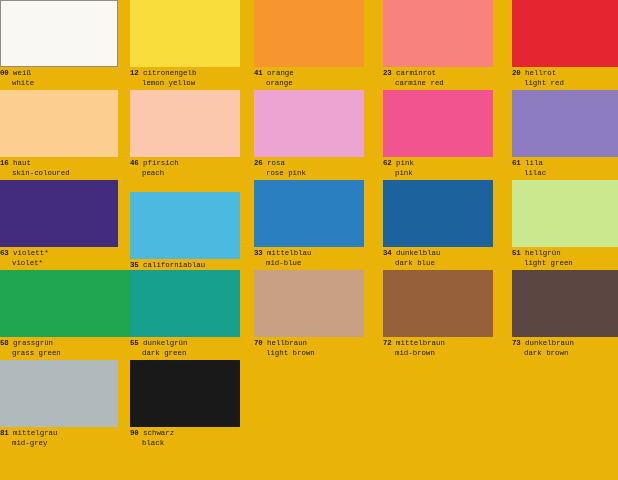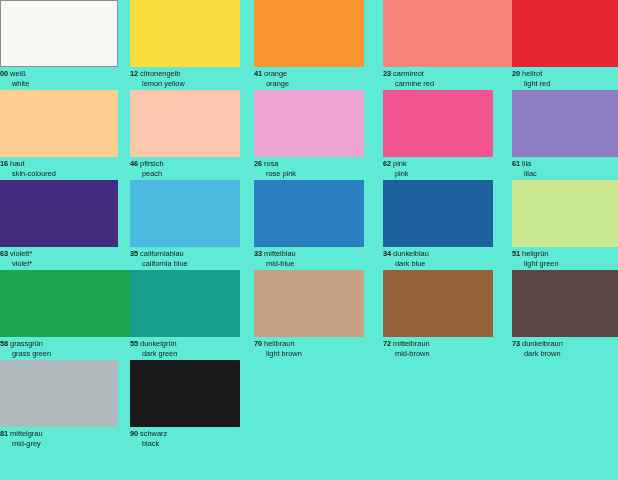--- a/index.html
+++ b/index.html
@@ -64,21 +64,21 @@
 
   .label-line2 {
     font-size: 7.4px;
     white-space: nowrap;
     padding-left: 12px;
   }
 </style>
 </head>
 <body>
 
-<div id="chart" style="background: #5eead4;">
+<div id="chart" style="background: #eab308; font-family: Liberation Mono, monospace;">
     <div class="swatch-cell" style="left: 0px; top: 0px; width: 118px; height: 90px;">
       <div class="swatch-patch bordered" style="background: rgb(250, 248, 243); height: 67px;"></div>
       <div class="swatch-label">
         <div class="label-line1"><span class="label-code">00</span> <span class="label-de">weiß</span></div>
         <div class="label-line2">white</div>
       </div>
     </div>
     <div class="swatch-cell" style="left: 130px; top: 0px; width: 110px; height: 90px;">
       <div class="swatch-patch" style="background: rgb(249, 221, 60); height: 67px;"></div>
       <div class="swatch-label">
@@ -86,21 +86,21 @@
         <div class="label-line2">lemon yellow</div>
       </div>
     </div>
     <div class="swatch-cell" style="left: 254px; top: 0px; width: 110px; height: 90px;">
       <div class="swatch-patch" style="background: rgb(247, 149, 47); height: 67px;"></div>
       <div class="swatch-label">
         <div class="label-line1"><span class="label-code">41</span> <span class="label-de">orange</span></div>
         <div class="label-line2">orange</div>
       </div>
     </div>
-    <div class="swatch-cell" style="left: 383px; top: 0px; width: 110px; height: 90px; padding-left: 28px;">
+    <div class="swatch-cell" style="left: 383px; top: 0px; width: 110px; height: 90px;">
       <div class="swatch-patch" style="background: rgb(248, 130, 124); height: 67px;"></div>
       <div class="swatch-label">
         <div class="label-line1"><span class="label-code">23</span> <span class="label-de">carminrot</span></div>
         <div class="label-line2">carmine red</div>
       </div>
     </div>
     <div class="swatch-cell" style="left: 512px; top: 0px; width: 106px; height: 94px;">
       <div class="swatch-patch" style="background: rgb(229, 38, 48); height: 67px;"></div>
       <div class="swatch-label">
         <div class="label-line1"><span class="label-code">20</span> <span class="label-de">hellrot</span></div>
@@ -142,21 +142,21 @@
         <div class="label-line2">lilac</div>
       </div>
     </div>
     <div class="swatch-cell" style="left: 0px; top: 180px; width: 118px; height: 90px;">
       <div class="swatch-patch" style="background: rgb(67, 43, 125); height: 67px;"></div>
       <div class="swatch-label">
         <div class="label-line1"><span class="label-code">63</span> <span class="label-de">violett*</span></div>
         <div class="label-line2">violet*</div>
       </div>
     </div>
-    <div class="swatch-cell" style="left: 130px; top: 180px; width: 110px; height: 90px;">
+    <div class="swatch-cell" style="left: 130px; top: 192px; width: 110px; height: 90px;">
       <div class="swatch-patch" style="background: rgb(75, 185, 224); height: 67px;"></div>
       <div class="swatch-label">
         <div class="label-line1"><span class="label-code">35</span> <span class="label-de">californiablau</span></div>
         <div class="label-line2">california blue</div>
       </div>
     </div>
     <div class="swatch-cell" style="left: 254px; top: 180px; width: 110px; height: 90px;">
       <div class="swatch-patch" style="background: rgb(42, 127, 192); height: 67px;"></div>
       <div class="swatch-label">
         <div class="label-line1"><span class="label-code">33</span> <span class="label-de">mittelblau</span></div>

